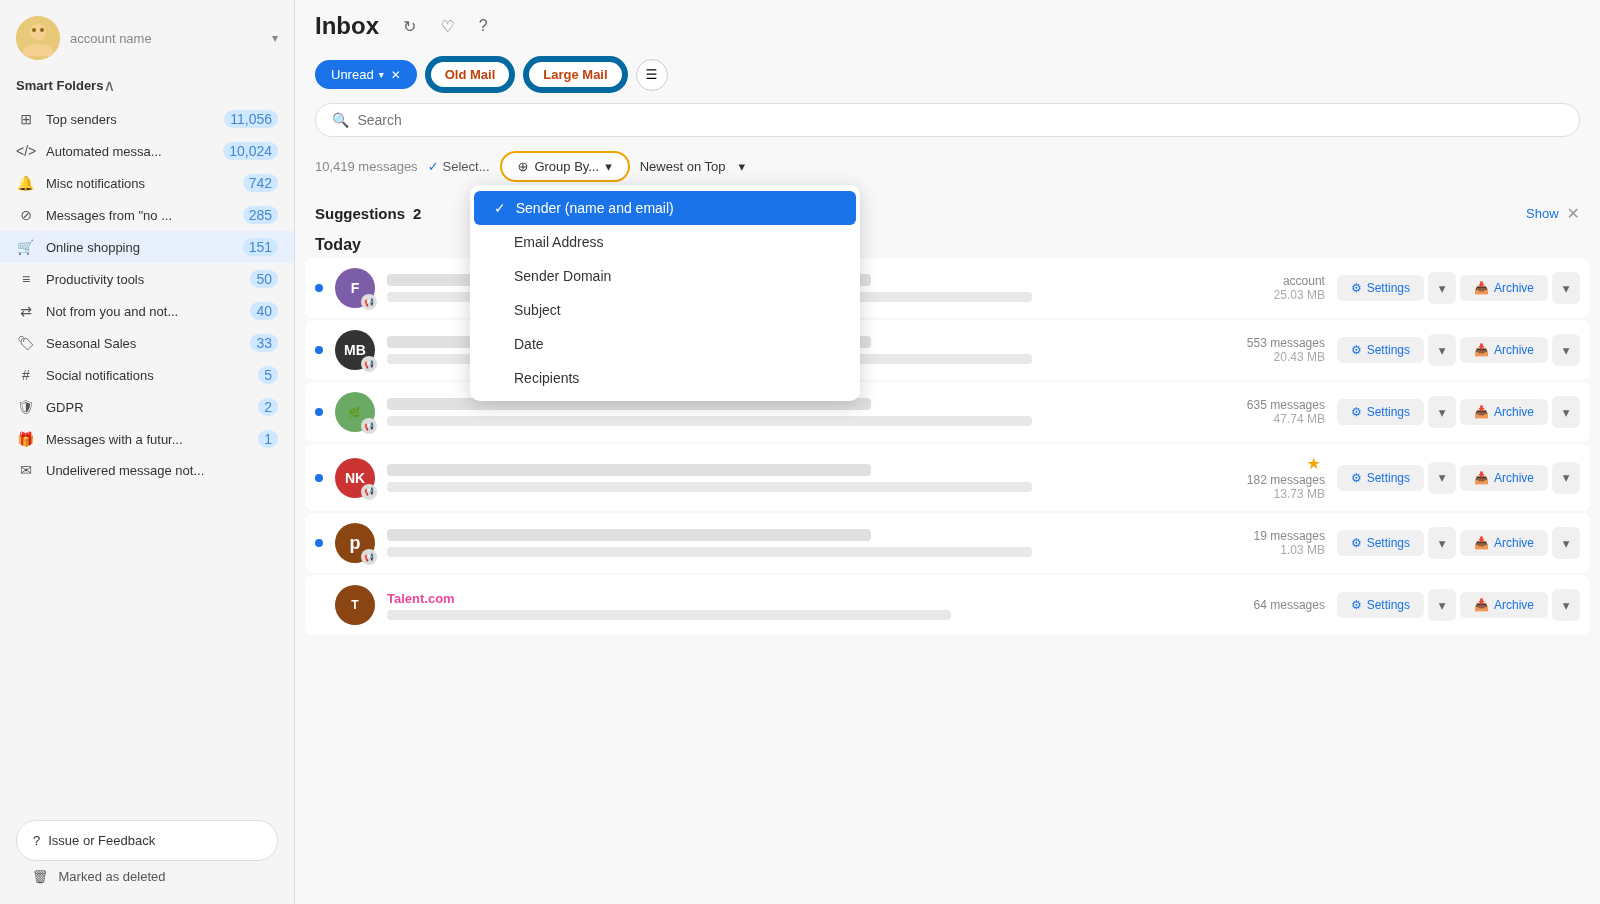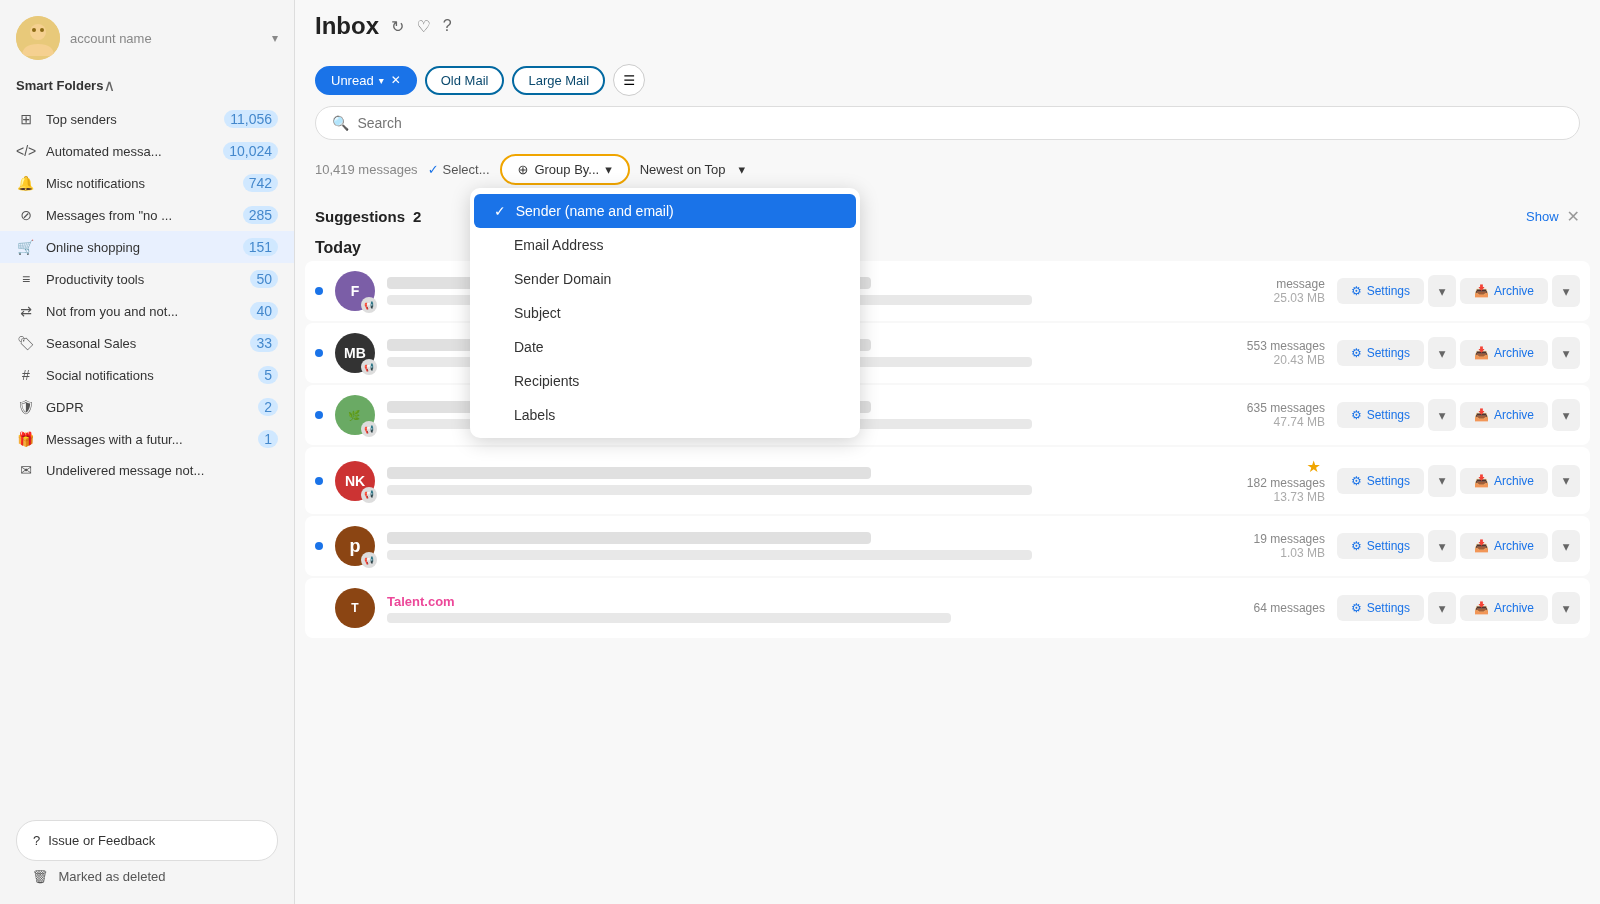--- a/index.html
+++ b/index.html
@@ -26,28 +26,28 @@
 
     .sidebar-bottom { margin-top: auto; padding: 12px 16px; }
     .feedback-btn { width: 100%; background: white; border: 1px solid #ddd; border-radius: 20px; padding: 12px 16px; display: flex; align-items: center; gap: 8px; cursor: pointer; font-size: 13px; color: #333; }
     .marked-deleted { padding: 8px 16px; display: flex; align-items: center; gap: 10px; color: #555; font-size: 13px; cursor: pointer; }
 
     
     .main { flex: 1; display: flex; flex-direction: column; background: #f8f8f8; overflow: hidden; }
 
     
     .main-header { padding: 12px 20px 8px; background: #f8f8f8; }
-    .header-top { display: flex; align-items: center; gap: 12px; margin-bottom: 24px; }
+    .header-top { display: flex; align-items: center; gap: 24px; margin-bottom: 16px; }
     .inbox-title { font-size: 24px; font-weight: 700; color: #222; }
     .header-icon { color: #666; font-size: 16px; cursor: pointer; }
 
     .filter-bar { display: flex; align-items: center; gap: 8px; margin-bottom: 10px; }
     .filter-btn { border: none; border-radius: 20px; padding: 5px 14px; font-size: 13px; cursor: pointer; display: flex; align-items: center; gap: 5px; }
     .filter-btn.active { background: #1a73e8; color: white; border: 2px solid #1a73e8; }
-    .filter-btn.normal { background: white; color: #0c4a6e; border: 2px solid #0369a1; }
+    .filter-btn.normal { background: white; color: #c2410c; border: 6px solid #0369a1; font-weight: bold; }
     .filter-close { background: none; border: none; cursor: pointer; font-size: 12px; color: white; margin-left: 2px; }
     .filter-icon-btn { background: white; border: 1px solid #ccc; border-radius: 50%; width: 32px; height: 32px; display: flex; align-items: center; justify-content: center; cursor: pointer; }
 
     .search-bar { background: white; border: 1px solid #ddd; border-radius: 20px; padding: 8px 16px; display: flex; align-items: center; gap: 8px; margin-bottom: 10px; }
     .search-bar input { border: none; outline: none; font-size: 14px; flex: 1; background: transparent; color: #555; }
 
     .toolbar { display: flex; align-items: center; gap: 10px; padding: 4px 0; position: relative; }
     .msg-count { font-size: 13px; color: #888; }
     .select-btn { background: none; border: none; cursor: pointer; font-size: 13px; color: #555; display: flex; align-items: center; gap: 4px; }
     .group-by-btn { background: white; border: 2px solid #f0a500; border-radius: 20px; padding: 6px 16px; font-size: 13px; cursor: pointer; display: flex; align-items: center; gap: 6px; color: #333; font-weight: 500; }
@@ -246,24 +246,20 @@
           <span>Subject</span>
         </div>
         <div class="dropdown-item">
           <span style="width:14px; display:inline-block;"></span>
           <span>Date</span>
         </div>
         <div class="dropdown-item">
           <span style="width:14px; display:inline-block;"></span>
           <span>Recipients</span>
         </div>
-        <div class="dropdown-item">
-          <span style="width:14px; display:inline-block;"></span>
-          <span>Labels</span>
-        </div>
       </div>
     </div>
   </div>
 
   <div class="content-area">
 
     <div class="section-header">
       <span>
         <span style="font-weight:700; font-size:15px; color:#222;">Suggestions</span>
         <span style="font-weight:700; font-size:15px; color:#222; margin-left:4px;">2</span>
@@ -280,21 +276,21 @@
       <div class="mail-dot"></div>
       <div class="mail-avatar" style="background: #7b5ea7;">
         F
         <div class="notify-badge">📢</div>
       </div>
       <div class="mail-info">
         <div class="mail-name"></div>
         <div class="mail-subject"></div>
       </div>
       <div class="mail-meta">
-        <div class="messages">message</div>
+        <div class="messages">account</div>
         <div class="size">25.03 MB</div>
       </div>
       <div class="mail-actions">
         <button class="settings-btn">
           <span>⚙</span>
           <span>Settings</span>
         </button>
         <button class="expand-btn">▾</button>
         <button class="archive-btn">
           <span>📥</span>

